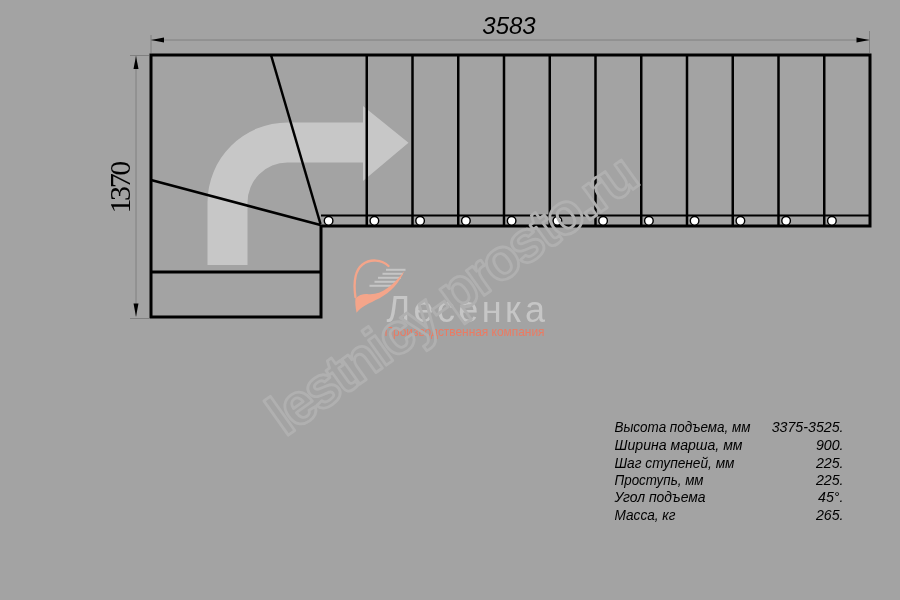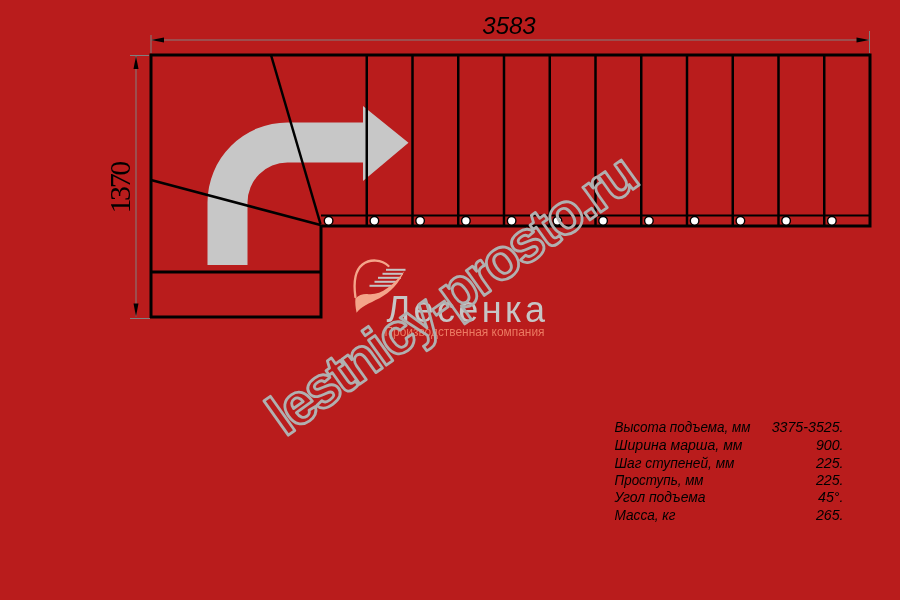--- a/index.html
+++ b/index.html
@@ -1,16 +1,16 @@
 <!DOCTYPE html>
 <html><head>
 <meta charset="utf-8">
 <style>
   html,body{margin:0;padding:0;background:#fff;}
-  #page{position:relative;width:900px;height:600px;background:#b91c1c;overflow:hidden;
+  #page{position:relative;width:900px;height:600px;background:#a3a3a3;overflow:hidden;
         font-family:"Liberation Sans",sans-serif;}
   svg{position:absolute;left:0;top:0;}
 </style>
 </head>
 <body>
 
 <div id="page">
 <svg width="900" height="600" viewBox="0 0 900 600">
 
   <g>

